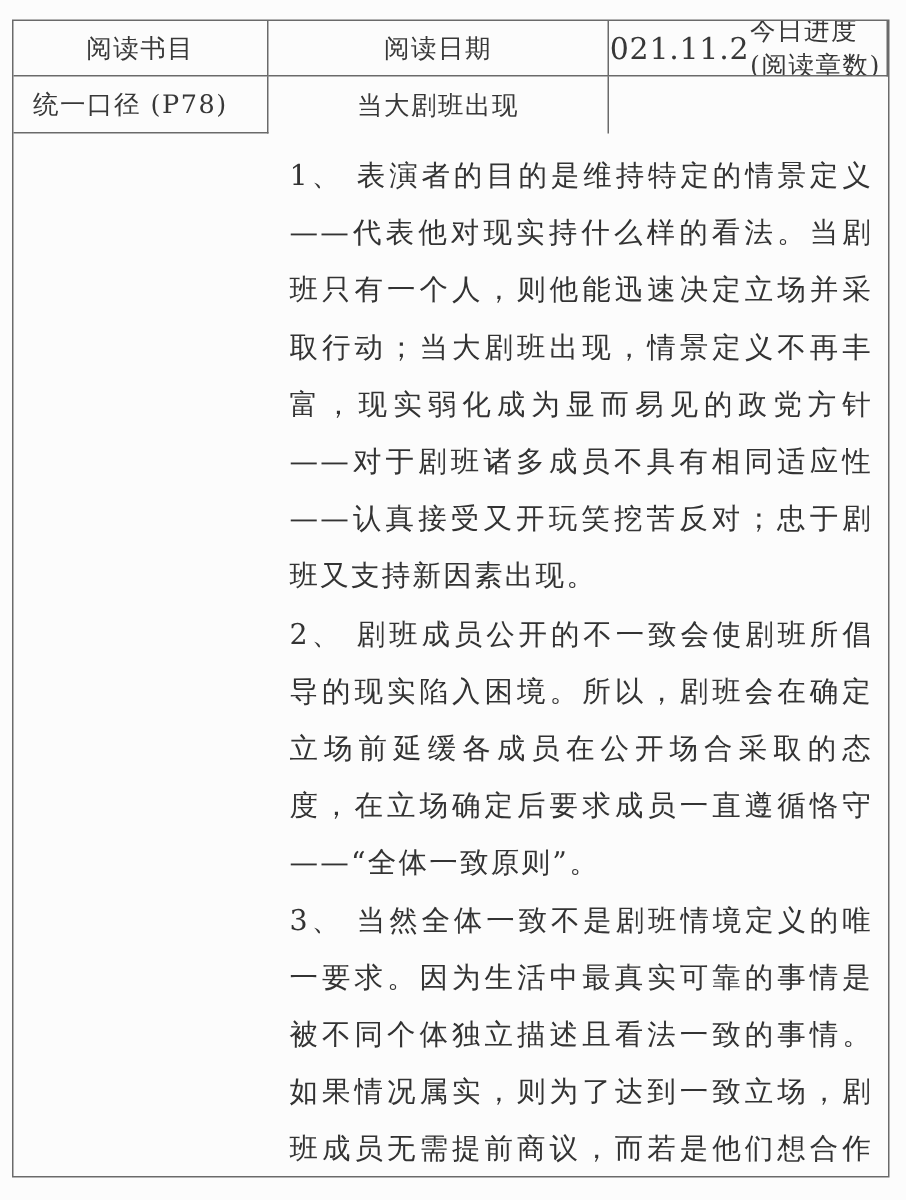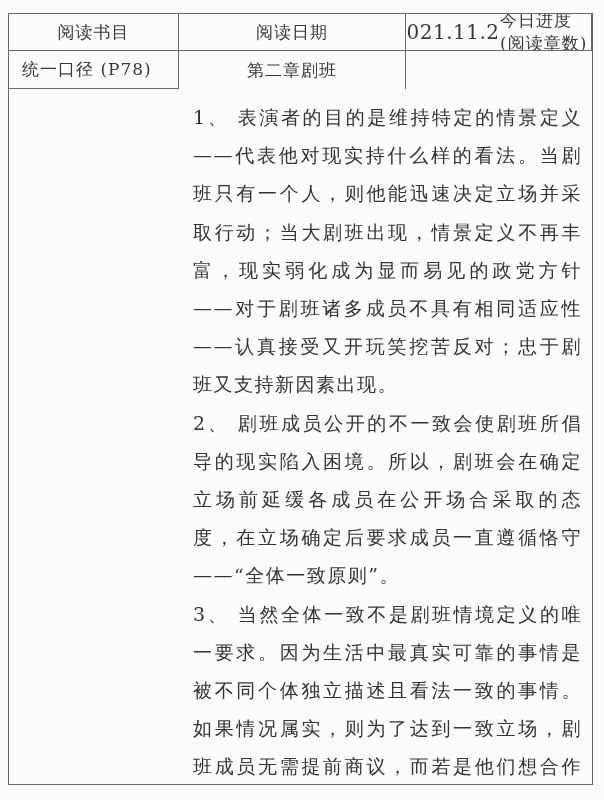--- a/index.html
+++ b/index.html
@@ -70,21 +70,21 @@
 <div class="page">
   <div class="doc-table">
 
     <div class="cell">阅读书目</div>
     <div class="cell">阅读日期</div>
     <div class="cell no-r date-value">2021.11.29</div>
 
     <div class="cell">今日进度(阅读章数)</div>
     <div class="cell left">统一口径 (P78)</div>
 
-    <div class="cell no-b">第二章剧班</div>
+    <div class="cell no-b">当大剧班出现</div>
     <div class="cell span-3 no-r no-b analysis-body">
       <p>1、 表演者的目的是维持特定的情景定义——代表他对现实持什么样的看法。当剧班只有一个人，则他能迅速决定立场并采取行动；当大剧班出现，情景定义不再丰富，现实弱化成为显而易见的政党方针——对于剧班诸多成员不具有相同适应性——认真接受又开玩笑挖苦反对；忠于剧班又支持新因素出现。</p>
       <p>2、 剧班成员公开的不一致会使剧班所倡导的现实陷入困境。所以，剧班会在确定立场前延缓各成员在公开场合采取的态度，在立场确定后要求成员一直遵循恪守——“全体一致原则”。</p>
       <p>3、 当然全体一致不是剧班情境定义的唯一要求。因为生活中最真实可靠的事情是被不同个体独立描述且看法一致的事情。如果情况属实，则为了达到一致立场，剧班成员无需提前商议，而若是他们想合作说谎歪曲事实，则“统一口径”非常必要。综上，在做出情境定义时，剧班各成员必须统一口径，并隐瞒他们这种立场实际上并非他们各自独立做出的这一事实。</p>
     </div>
 
   </div>
 </div>
 
 </body></html>

